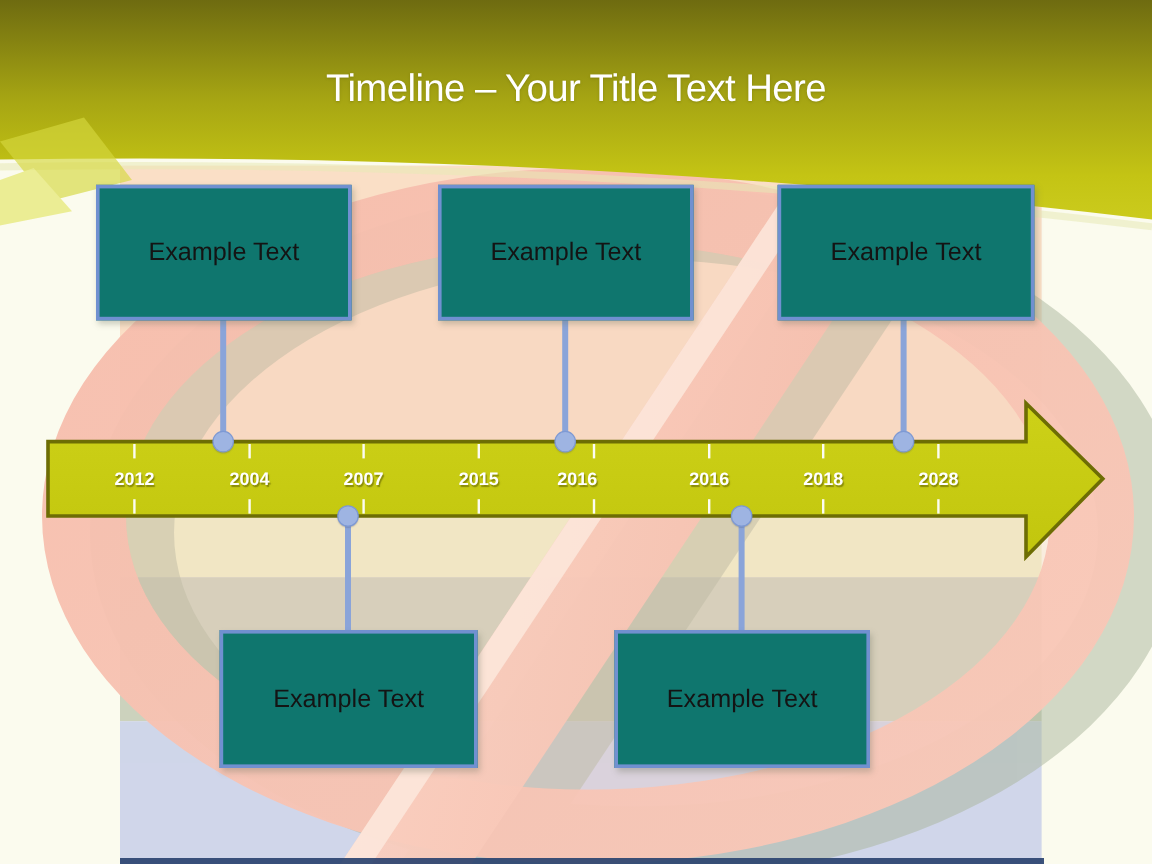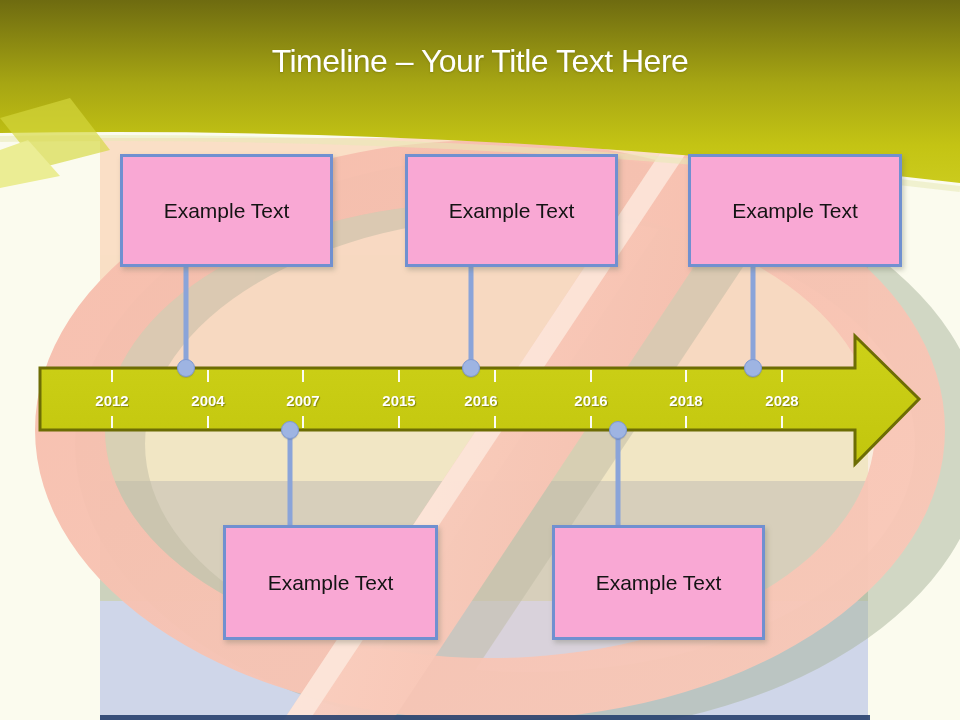--- a/index.html
+++ b/index.html
@@ -9,21 +9,21 @@
     overflow: hidden;
     background: #fbfbee;
     font-family: "Liberation Sans", sans-serif;
     margin: 0 auto;
   }
   svg.bg { position:absolute; left:0; top:0; z-index:0; }
   svg.arrow-layer { position:absolute; left:0; top:0; z-index:2; }
 
   
   .title {
-    position:absolute; left:0; top:44px; width:960px;
+    position:absolute; left:0; top:56px; width:960px;
     text-align:center; z-index:5;
     color:#ffffff; font-size:32px; font-weight:400;
     letter-spacing:-0.5px; line-height:1.1;
     text-shadow: 0 1px 2px rgba(90,90,10,0.35);
   }
 
   
   .year {
     position:absolute; z-index:3;
     transform: translate(-50%,-50%);
@@ -41,27 +41,26 @@
   .dot {
     position:absolute; width:16px; height:16px; z-index:4;
     background:#9eb4e2; border:1px solid #7d99d4; border-radius:50%;
     transform: translate(-50%,-50%);
     box-shadow: 0 1px 1px rgba(80,90,120,0.3);
   }
 
   
   .entry-box {
     position:absolute; z-index:4;
-    background:#f9a8d4;
+    background:#0f766e;
     border:3px solid #7090d0;
     box-sizing:border-box;
     display:flex; align-items:center; justify-content:center;
     box-shadow: 2px 3px 5px rgba(110,115,95,0.35);
     cursor:default;
-    margin-left:40px;
   }
   .entry-box .entry-label {
     color:#141414; font-size:21px; line-height:1.2;
   }
 </style>
 </head>
 <body>
 
 <div id="slide">
 

